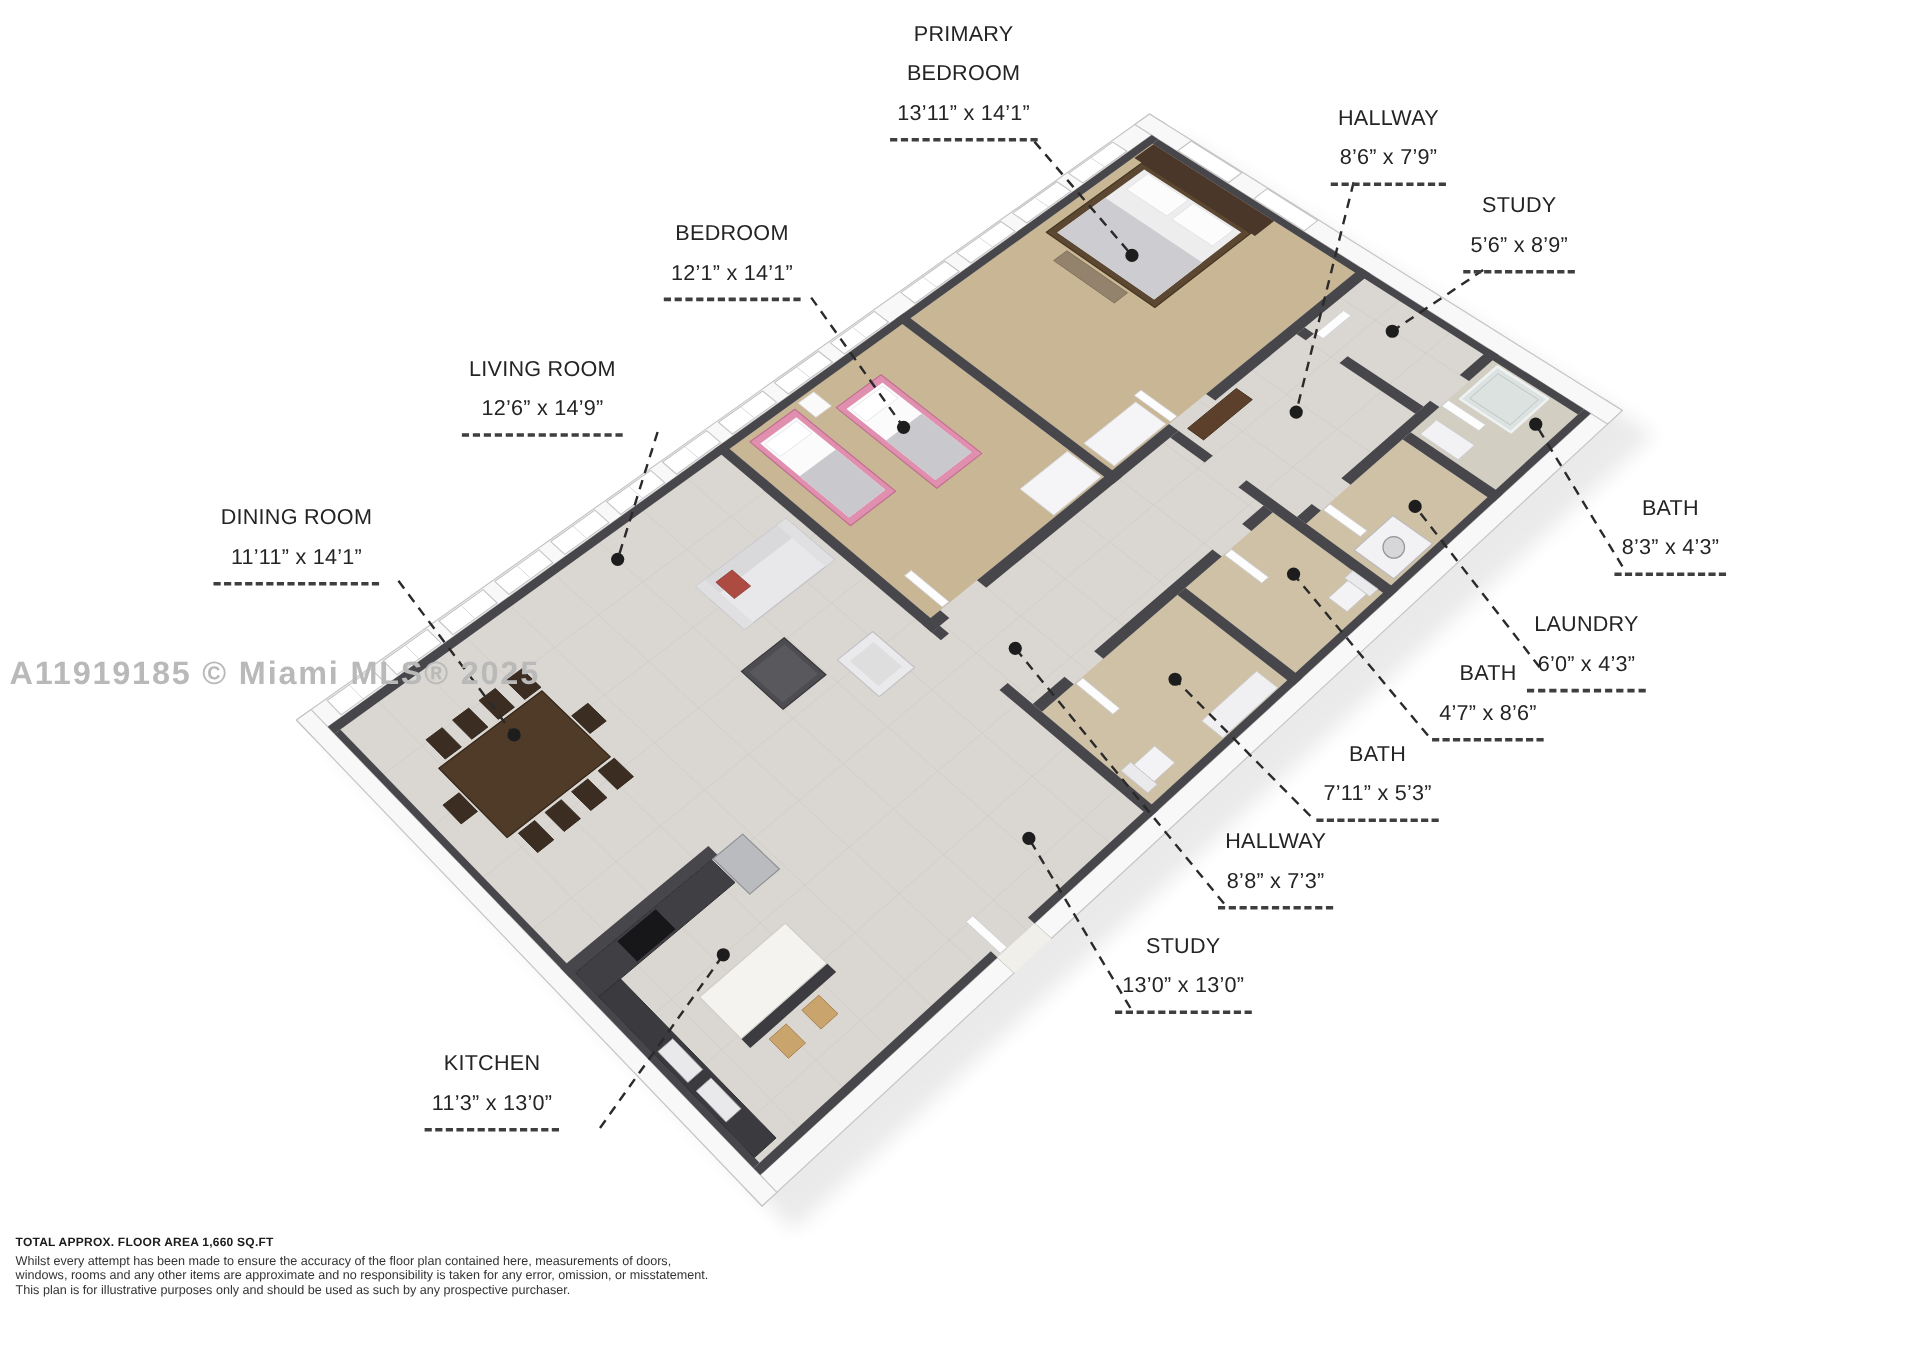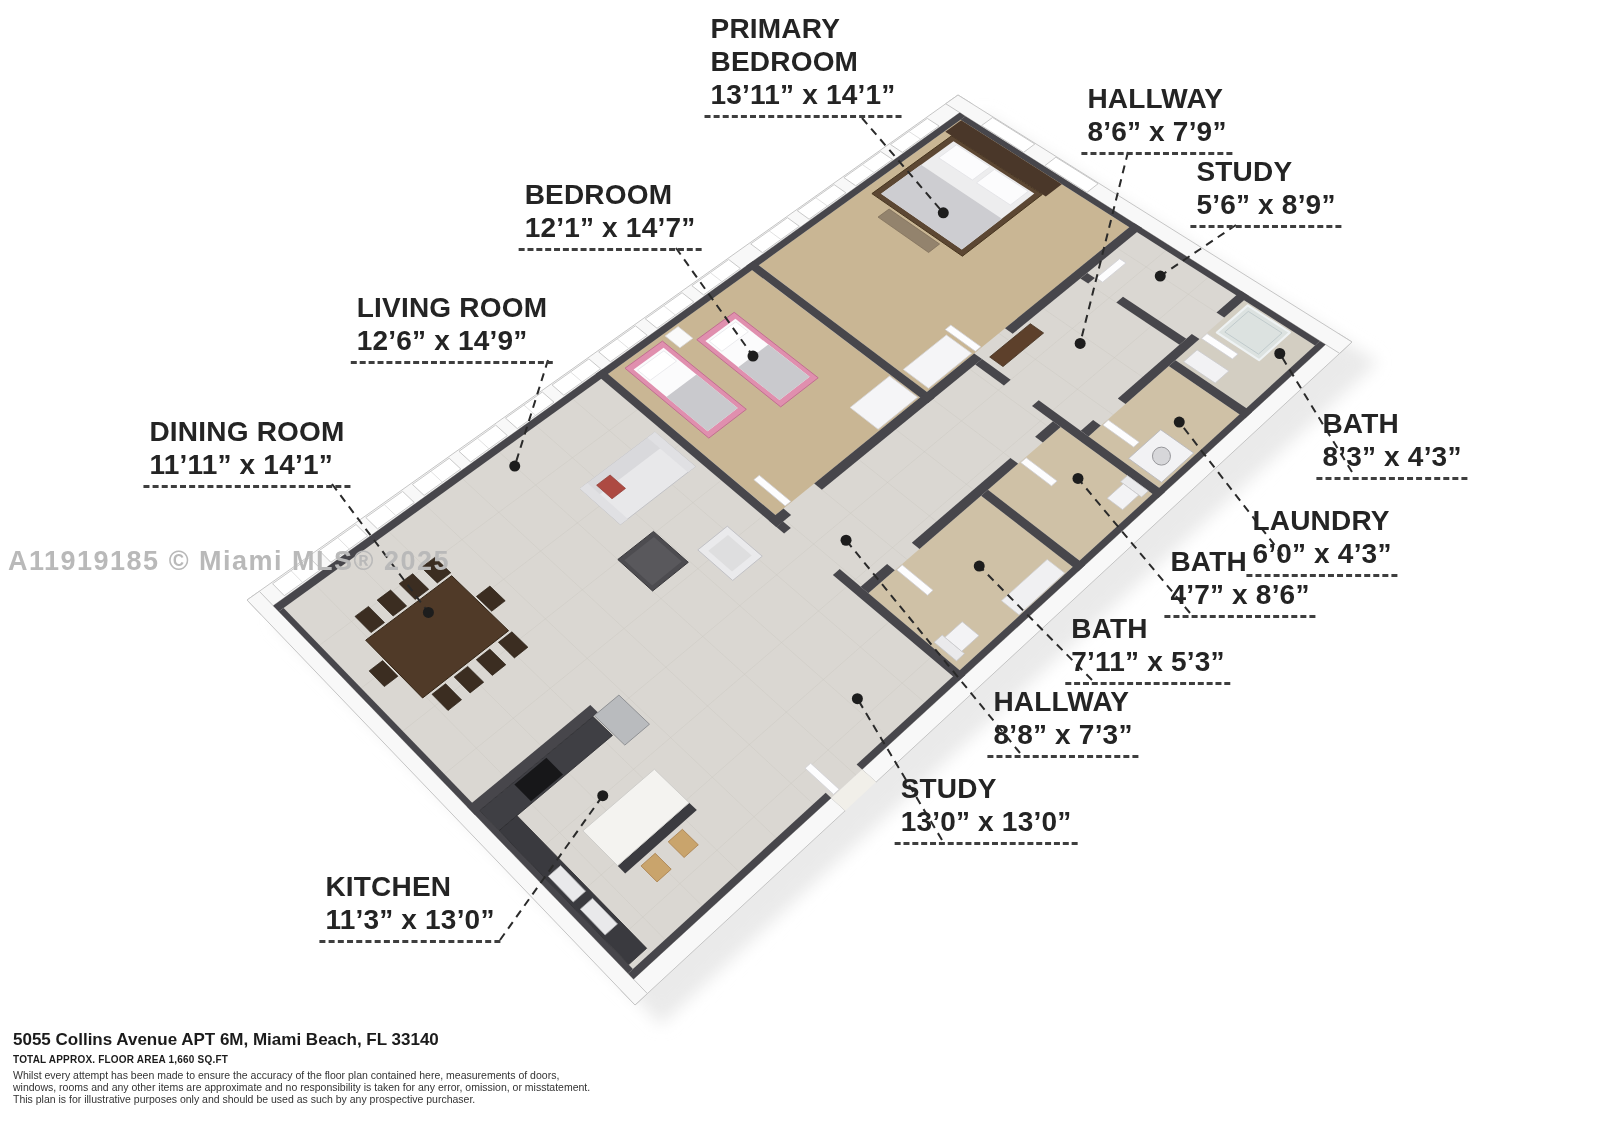--- a/index.html
+++ b/index.html
@@ -2,22 +2,22 @@
 <html><head>
 <meta charset="utf-8">
 <style>
   html,body{margin:0;padding:0}
   body{
     width:1599px;height:1130px;position:relative;overflow:hidden;
     background:#ffffff;font-family:"Liberation Sans",sans-serif;
   }
   #plan{position:absolute;left:0;top:0;z-index:1}
   .room-label{
-    position:absolute;transform:translateX(-50%);text-align:left;
-    font-size:28px;line-height:33px;font-weight:700;color:#242424;
+    position:absolute;transform:translateX(-50%);text-align:center;
+    font-size:18px;line-height:33px;font-weight:400;color:#242424;
     white-space:nowrap;border-bottom:3px dashed #3e3e3e;padding:0 6px 4px 6px;
     z-index:4;letter-spacing:.2px;
   }
   .watermark{
     position:absolute;left:8px;top:546px;font-size:27px;font-weight:700;
     color:#b9b9b9;letter-spacing:1.5px;z-index:5;white-space:nowrap;
   }
   .footer{position:absolute;left:13px;top:1030px;z-index:4;color:#1b1b1b}
   .footer .addr{font-size:17px;font-weight:600;margin-bottom:4px}
   .footer .area{font-size:10px;font-weight:700;margin-bottom:5px;letter-spacing:.2px}
@@ -233,21 +233,21 @@
     <div class="room-label" style="left: 1157px; top: 82px;">
       <div>HALLWAY</div>
       <div>8’6” x 7’9”</div>
     </div>
     <div class="room-label" style="left: 1266px; top: 155px;">
       <div>STUDY</div>
       <div>5’6” x 8’9”</div>
     </div>
     <div class="room-label" style="left: 610px; top: 178px;">
       <div>BEDROOM</div>
-      <div>12’1” x 14’7”</div>
+      <div>12’1” x 14’1”</div>
     </div>
     <div class="room-label" style="left: 452px; top: 291px;">
       <div>LIVING ROOM</div>
       <div>12’6” x 14’9”</div>
     </div>
     <div class="room-label" style="left: 247px; top: 415px;">
       <div>DINING ROOM</div>
       <div>11’11” x 14’1”</div>
     </div>
     <div class="room-label" style="left: 1392px; top: 407px;">
@@ -274,20 +274,19 @@
       <div>STUDY</div>
       <div>13’0” x 13’0”</div>
     </div>
     <div class="room-label" style="left: 410px; top: 870px;">
       <div>KITCHEN</div>
       <div>11’3” x 13’0”</div>
     </div>
   </div>
 
 <div class="footer">
-  <div class="addr">5055 Collins Avenue APT 6M, Miami Beach, FL 33140</div>
   <div class="area">TOTAL APPROX. FLOOR AREA 1,660 SQ.FT</div>
   <div class="disc">
     <div>Whilst every attempt has been made to ensure the accuracy of the floor plan contained here, measurements of doors,</div>
     <div>windows, rooms and any other items are approximate and no responsibility is taken for any error, omission, or misstatement.</div>
     <div>This plan is for illustrative purposes only and should be used as such by any prospective purchaser.</div>
   </div>
 </div>
 
 </body></html>

